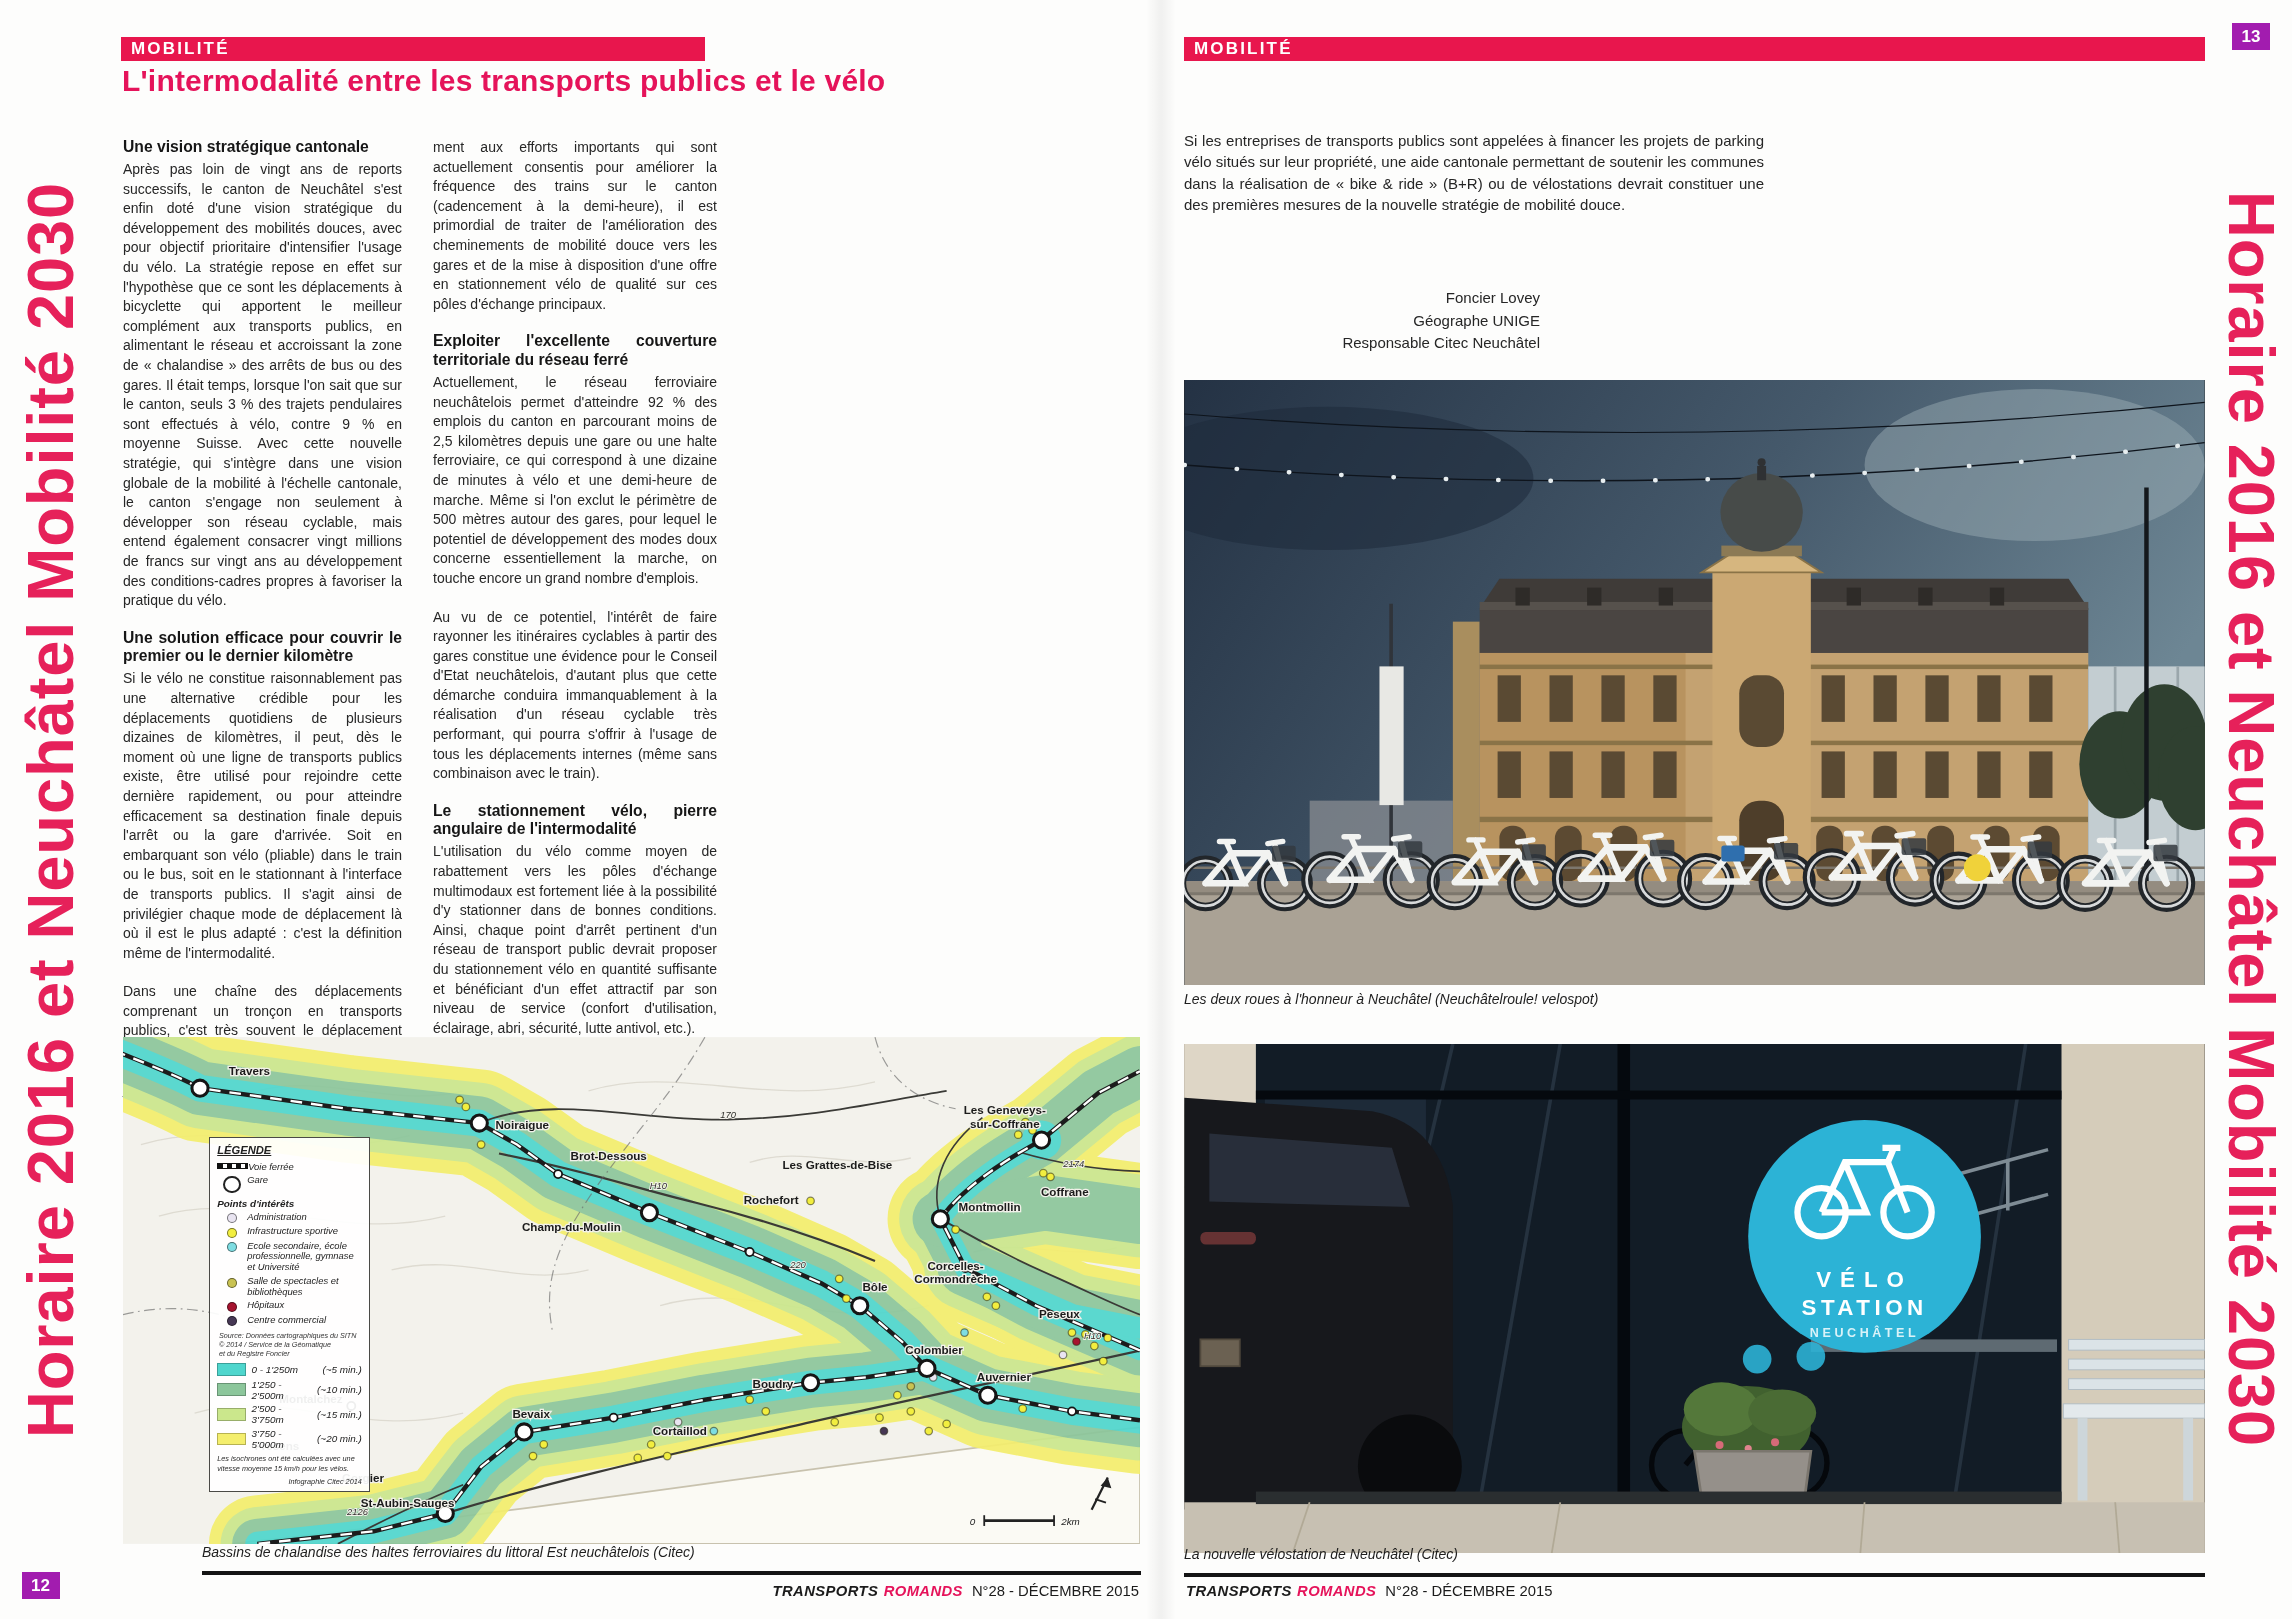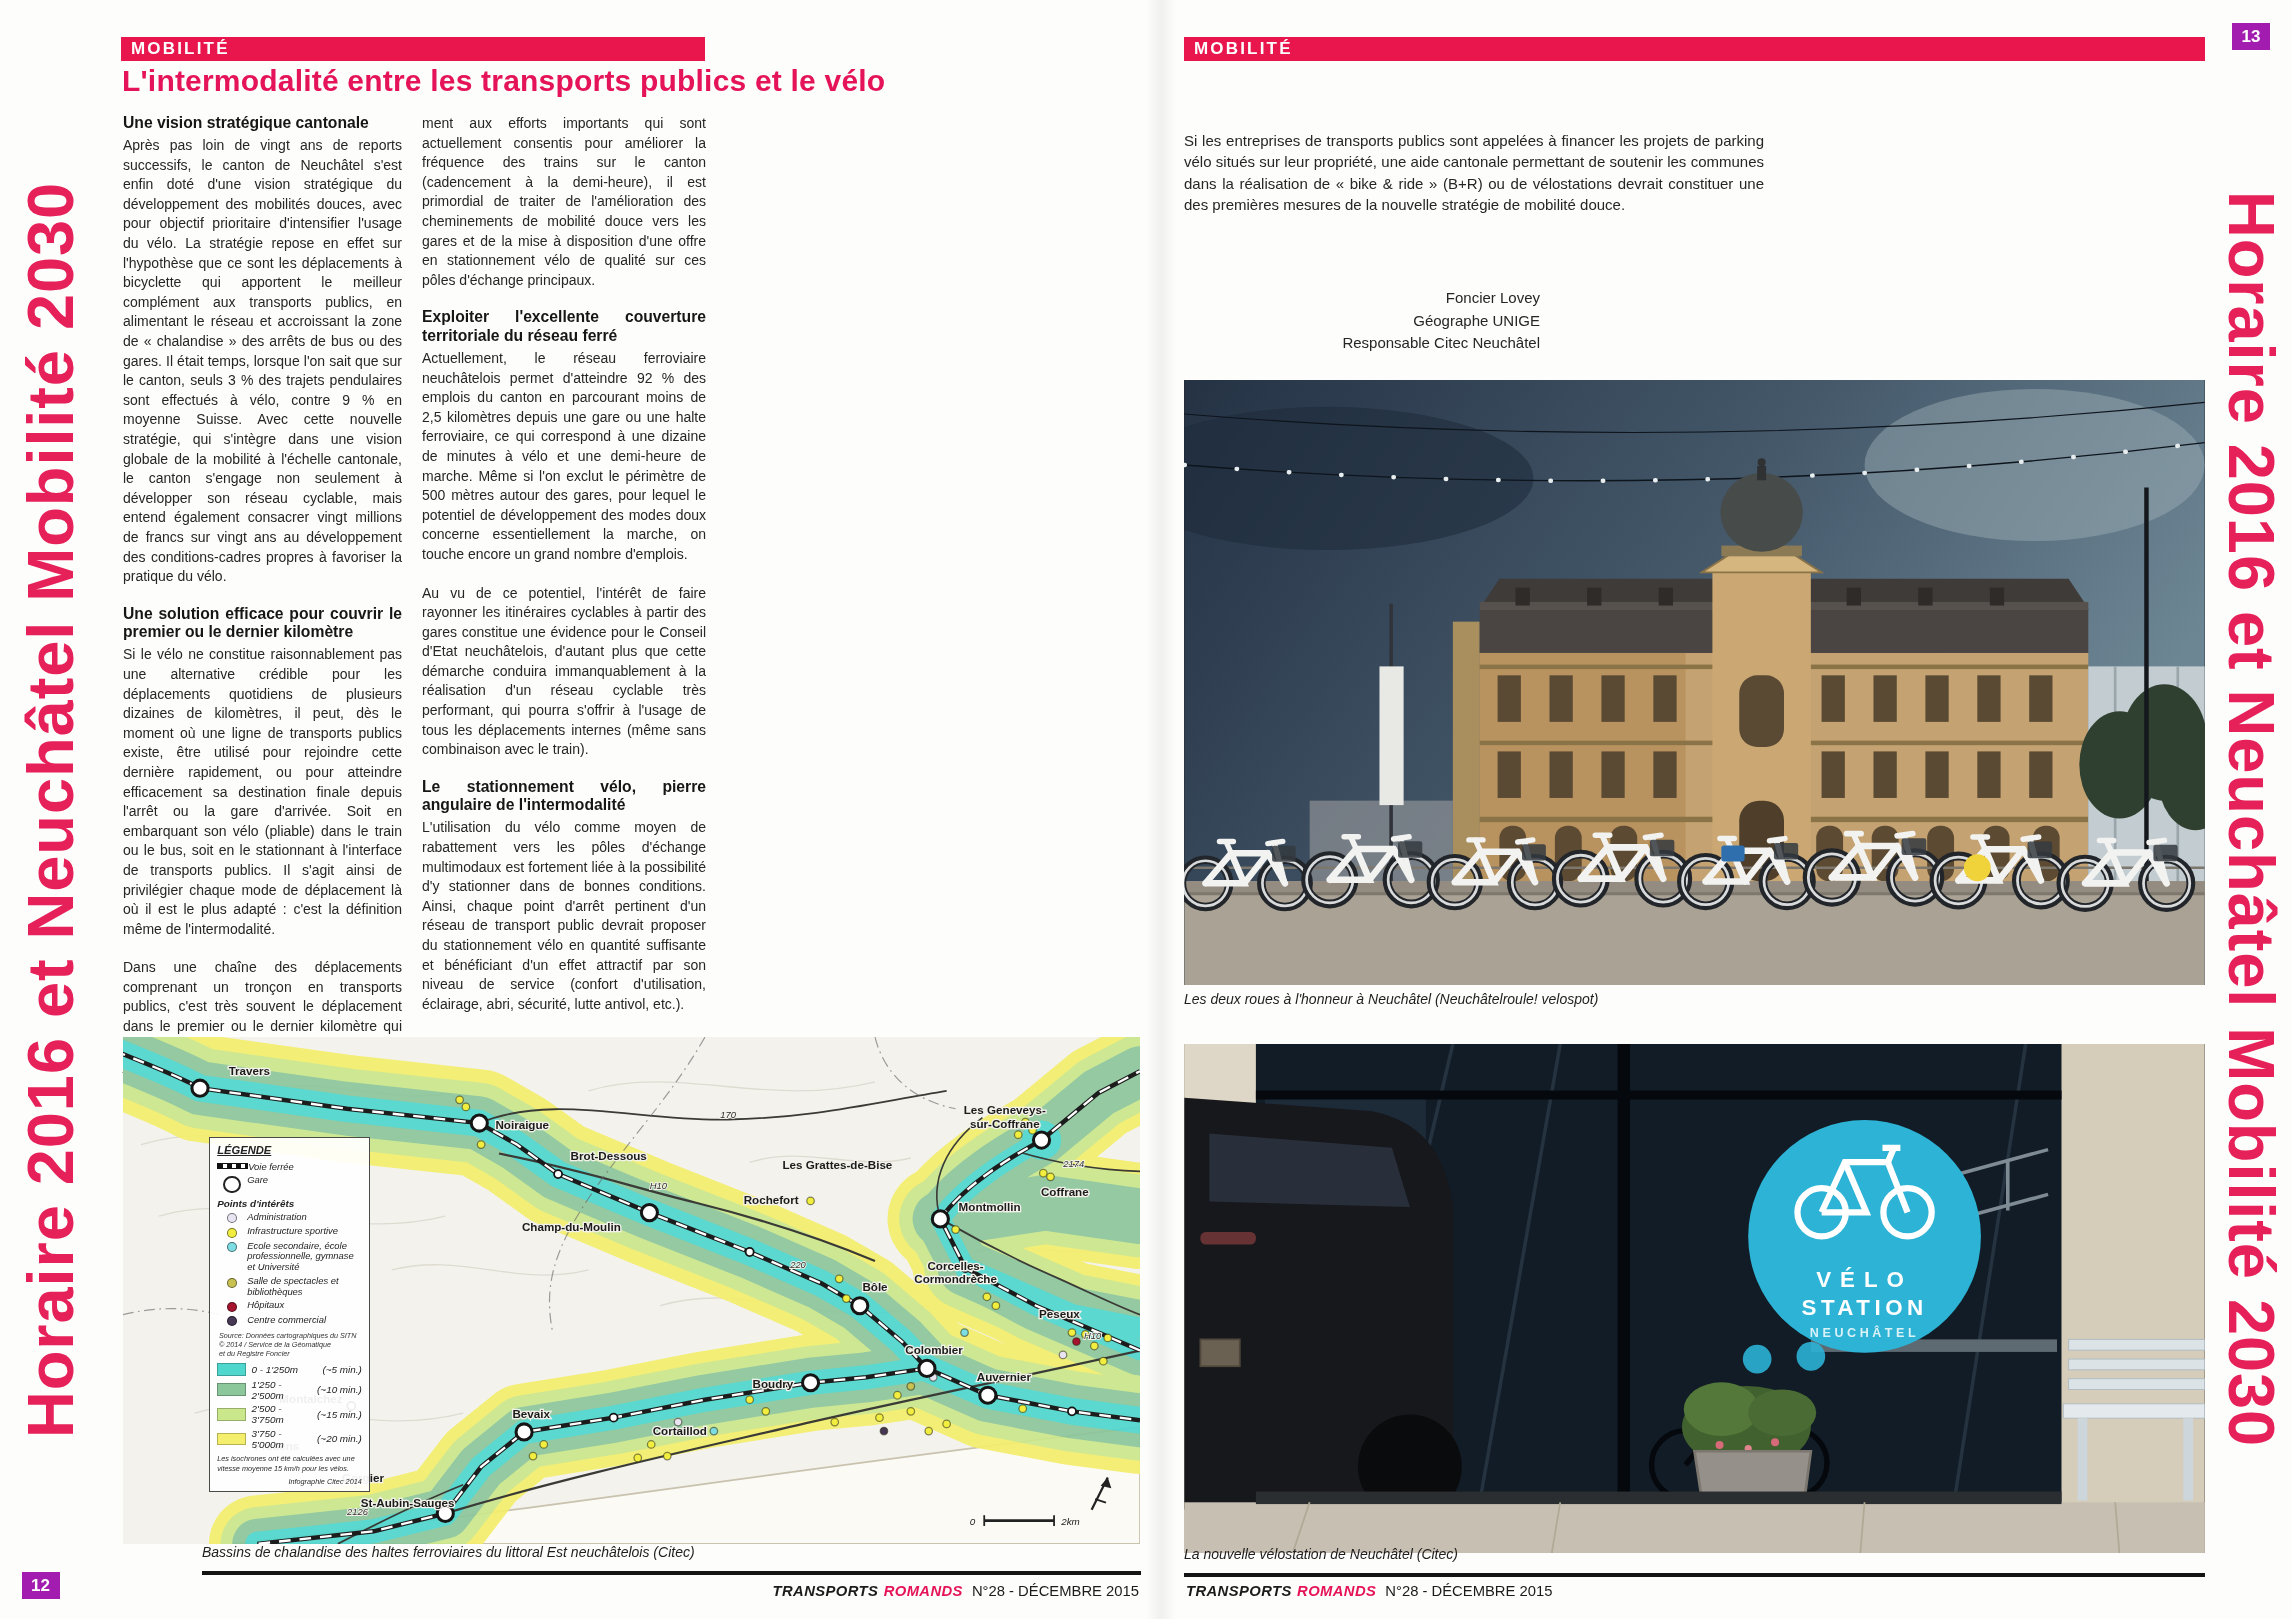--- a/index.html
+++ b/index.html
@@ -19,27 +19,27 @@
   .section-bar{height:24px;background:#e8164d;display:flex;align-items:center;}
   .section-bar .lbl{color:#fff;font-weight:bold;font-size:17px;letter-spacing:2.2px;padding-left:9.9px;}
   #bar-left{left:121px;top:37px;width:584px;}
   #bar-right{left:1184px;top:37px;width:1021px;}
   .pagenum{background:#a21caf;color:#fff;font-weight:bold;font-size:17px;
     width:38px;height:27px;display:flex;align-items:center;justify-content:center;}
   #pn12{left:21.5px;top:1572px;}
   #pn13{left:2232px;top:23px;}
   
   #article-title{left:122px;top:64px;font-size:30px;font-weight:bold;color:#e5135a;letter-spacing:0.2px;}
-  .col{Text-align:justify;text-align:justify;font-size:14px;line-height:1.40;color:#262626;}
+  .col{Text-align:justify;text-align:justify;font-size:14px;line-height:1.40;color:#262626;margin-top:24px;}
   .col p{margin:0;}
   .col p + p{margin-top:19px;}
   .col h3{font-size:15.7px;line-height:1.18;margin:18px 0 3.6px 0;color:#161616;}
   .col h3:first-child{margin-top:0;}
   #col1{left:123px;top:114px;width:279px;}
-  #col2{left:422px;top:114px;width:284px;}
+  #col2{left:433px;top:114px;width:284px;}
   
   #intro{left:1184px;top:90px;width:580px;font-size:15px;line-height:1.42;text-align:justify;color:#262626;margin-top:40px;}
   #author{left:1184px;top:287px;width:356px;text-align:right;font-size:15px;line-height:1.5;color:#262626;}
   
   figure{margin:0;}
   .photo{overflow:hidden;background:#222;}
   #photo1{left:1184px;top:380px;width:1021px;height:605px;}
   #photo2{left:1184px;top:1032px;width:1021px;height:509px;margin-top:12px;}
   .caption{font-style:italic;font-size:14px;color:#1e1e1e;}
   #cap1{left:1184px;top:991px;}

